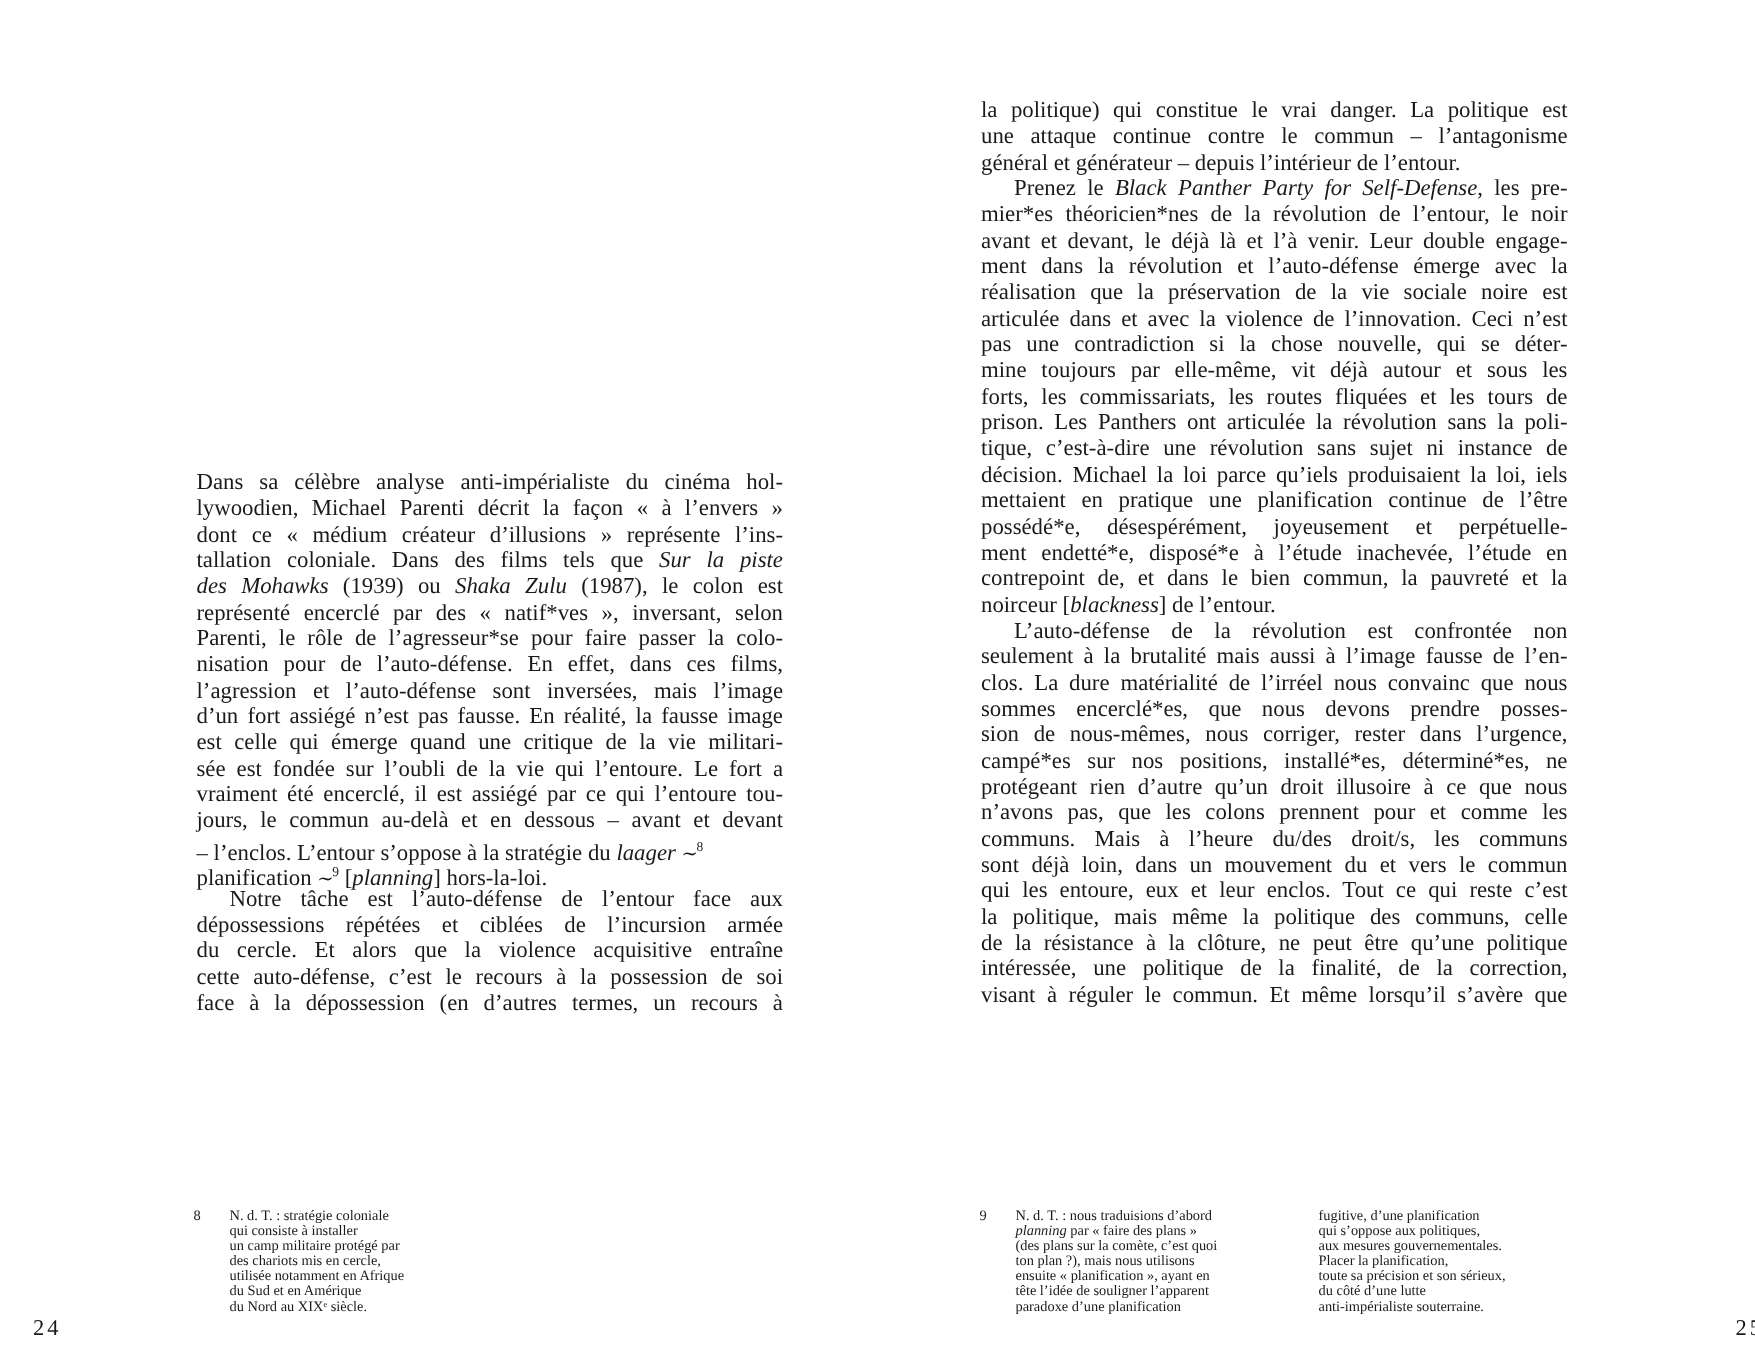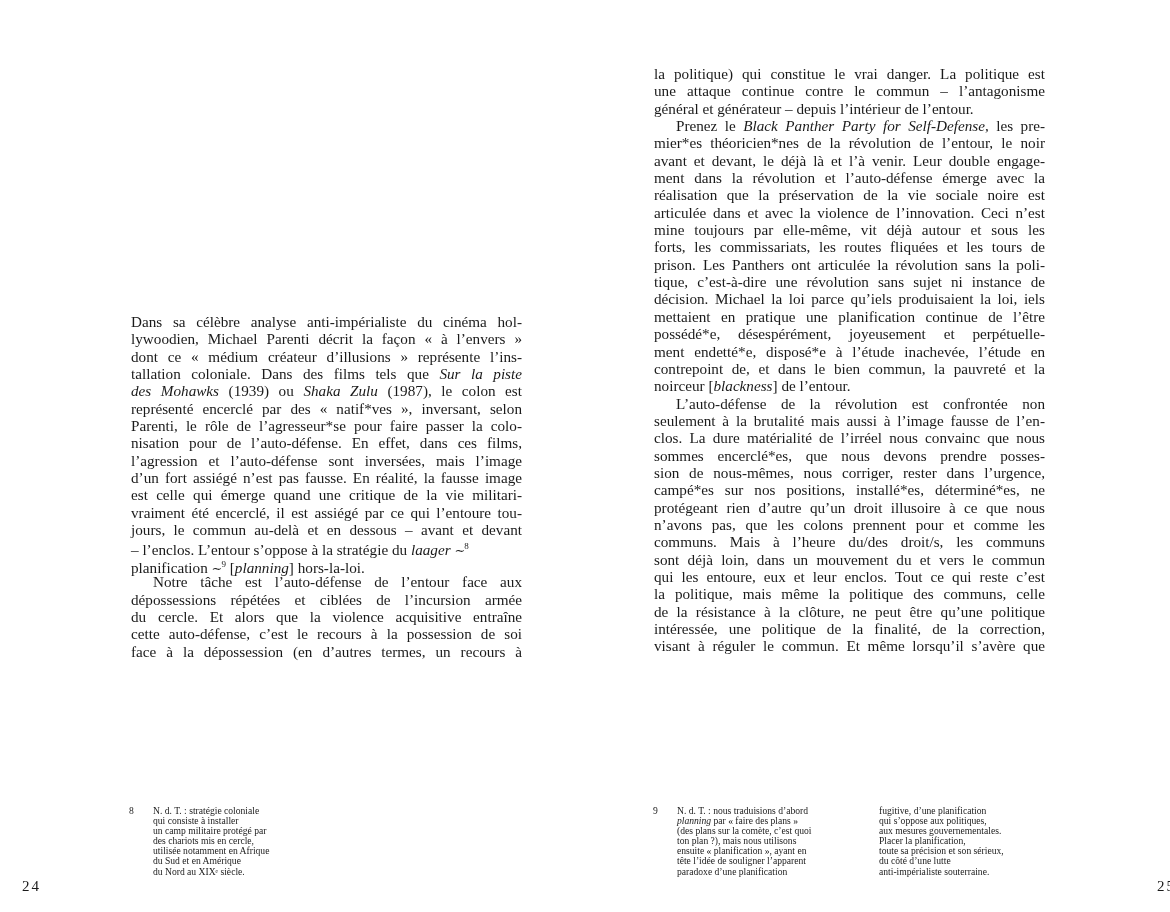--- a/index.html
+++ b/index.html
@@ -57,20 +57,21 @@
     <span class="line">lywoodien, Michael Parenti décrit la façon « à l’envers »</span>
     <span class="line">dont ce « médium créateur d’illusions » représente l’ins-</span>
     <span class="line"><span>tallation coloniale. Dans des films tels que </span><em>Sur la piste</em></span>
     <span class="line"><em>des Mohawks</em> <span>(1939) ou </span><em>Shaka Zulu</em> <span>(1987), le colon est</span></span>
     <span class="line">représenté encerclé par des « natif*ves », inversant, selon</span>
     <span class="line">Parenti, le rôle de l’agresseur*se pour faire passer la colo-</span>
     <span class="line">nisation pour de l’auto-défense. En effet, dans ces films,</span>
     <span class="line">l’agression et l’auto-défense sont inversées, mais l’image</span>
     <span class="line">d’un fort assiégé n’est pas fausse. En réalité, la fausse image</span>
     <span class="line">est celle qui émerge quand une critique de la vie militari-</span>
+    <span class="line">sée est fondée sur l’oubli de la vie qui l’entoure. Le fort a</span>
     <span class="line">vraiment été encerclé, il est assiégé par ce qui l’entoure tou-</span>
     <span class="line">jours, le commun au-delà et en dessous – avant et devant</span>
     <span class="line last"><span>– l’enclos. L’entour s’oppose à la stratégie du </span><em>laager</em> <span class="swung">∼</span><span class="sup">8</span></span>
     <span class="line last"><span>planification</span> <span class="swung">∼</span><span class="sup">9</span> <span>[</span><em>planning</em><span>]</span><span> hors-la-loi.</span></span>
     <span class="line indent">Notre tâche est l’auto-défense de l’entour face aux</span>
     <span class="line">dépossessions répétées et ciblées de l’incursion armée</span>
     <span class="line">du cercle. Et alors que la violence acquisitive entraîne</span>
     <span class="line">cette auto-défense, c’est le recours à la possession de soi</span>
     <span class="line">face à la dépossession (en d’autres termes, un recours à</span>
   </div>
@@ -93,20 +94,21 @@
   <div class="body-text">
     <span class="line">la politique) qui constitue le vrai danger. La politique est</span>
     <span class="line">une attaque continue contre le commun – l’antagonisme</span>
     <span class="line last">général et générateur – depuis l’intérieur de l’entour.</span>
     <span class="line indent"><span>Prenez le </span><em>Black Panther Party for Self-Defense</em><span>, les pre-</span></span>
     <span class="line">mier*es théoricien*nes de la révolution de l’entour, le noir</span>
     <span class="line">avant et devant, le déjà là et l’à venir. Leur double engage-</span>
     <span class="line">ment dans la révolution et l’auto-défense émerge avec la</span>
     <span class="line">réalisation que la préservation de la vie sociale noire est</span>
     <span class="line">articulée dans et avec la violence de l’innovation. Ceci n’est</span>
+    <span class="line">pas une contradiction si la chose nouvelle, qui se déter-</span>
     <span class="line">mine toujours par elle-même, vit déjà autour et sous les</span>
     <span class="line">forts, les commissariats, les routes fliquées et les tours de</span>
     <span class="line">prison. Les Panthers ont articulée la révolution sans la poli-</span>
     <span class="line">tique, c’est-à-dire une révolution sans sujet ni instance de</span>
     <span class="line">décision. Michael la loi parce qu’iels produisaient la loi, iels</span>
     <span class="line">mettaient en pratique une planification continue de l’être</span>
     <span class="line">possédé*e, désespérément, joyeusement et perpétuelle-</span>
     <span class="line">ment endetté*e, disposé*e à l’étude inachevée, l’étude en</span>
     <span class="line">contrepoint de, et dans le bien commun, la pauvreté et la</span>
     <span class="line last"><span>noirceur </span><span>[</span><em>blackness</em><span>]</span><span> de l’entour.</span></span>

